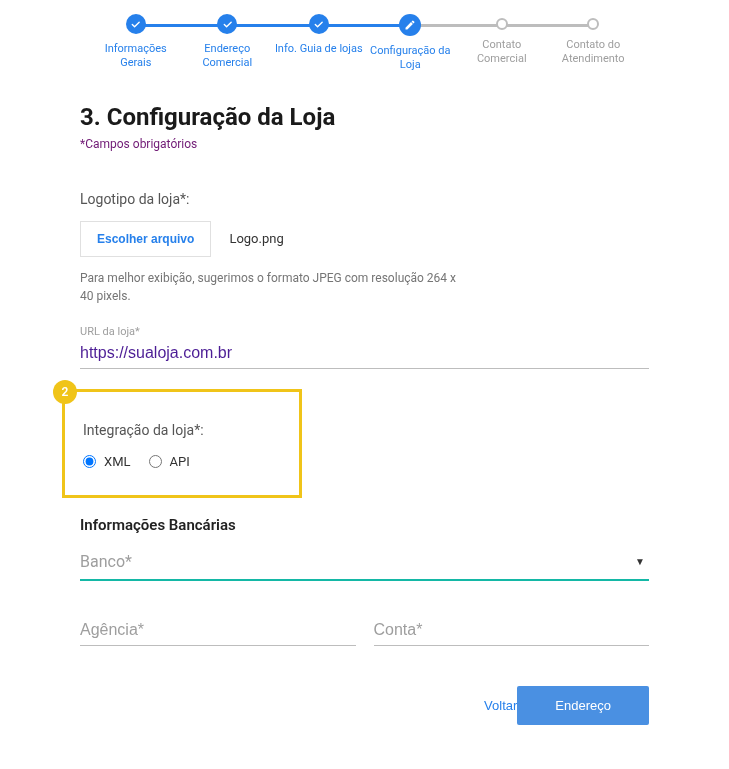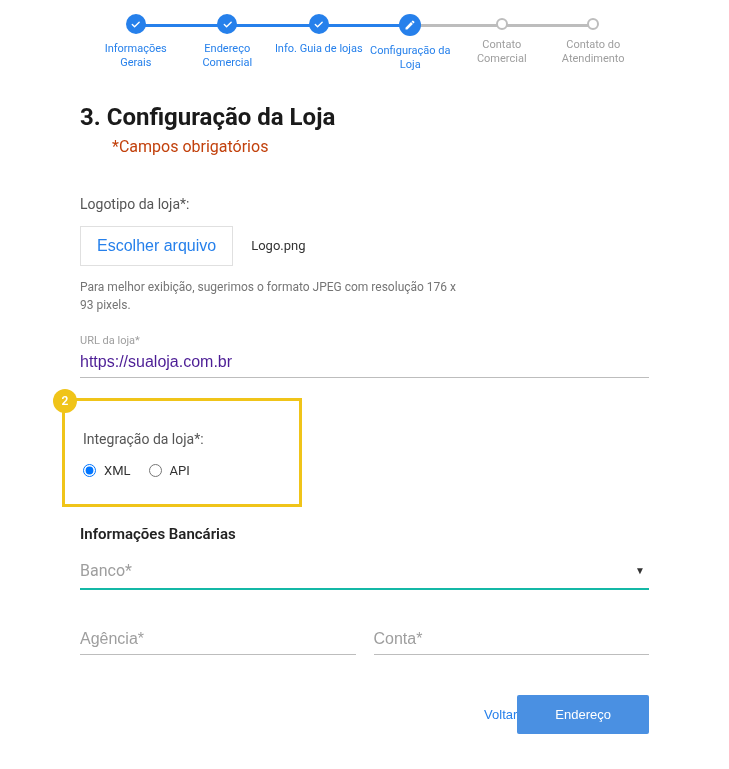--- a/index.html
+++ b/index.html
@@ -80,47 +80,46 @@
     .step:last-child .step-line { display: none; }
 
     
     h1 {
       font-size: 24px;
       font-weight: 700;
       color: #1a1a1a;
       margin-bottom: 6px;
     }
     .required-note {
-      font-size: 16px;
-      color: #c2410c;
+      font-size: 12px;
+      color: #701a75;
       margin-bottom: 40px;
-      margin-left: 32px;
     }
 
     
     .form-label {
       font-size: 14px;
       color: #555;
       margin-bottom: 14px;
       display: block;
     }
     .file-row {
       display: flex;
       align-items: center;
       gap: 18px;
       margin-bottom: 12px;
     }
     .file-button {
       border: 1px solid #e0e0e0;
       background: #fff;
       color: #2680eb;
-      font-size: 16px;
+      font-size: 12px;
       padding: 10px 16px;
       cursor: pointer;
-      font-weight: 400;
+      font-weight: 700;
     }
     .file-name {
       font-size: 13px;
       color: #333;
     }
     .hint {
       font-size: 12px;
       color: #757575;
       line-height: 1.5;
       margin-bottom: 20px;
@@ -297,21 +296,21 @@
 
   <h1>3. Configuração da Loja</h1>
   <div class="required-note">*Campos obrigatórios</div>
 
   <div class="field-block">
     <span class="form-label">Logotipo da loja*:</span>
     <div class="file-row">
       <button class="file-button">Escolher arquivo</button>
       <span class="file-name">Logo.png</span>
     </div>
-    <div class="hint">Para melhor exibição, sugerimos o formato JPEG com resolução 176 x 93 pixels.</div>
+    <div class="hint">Para melhor exibição, sugerimos o formato JPEG com resolução 264 x 40 pixels.</div>
 
     <div class="field-small-label">URL da loja*</div>
     <input class="text-input" type="text" value="https://sualoja.com.br" style="">
   </div>
 
   <div class="highlight-box">
     <div class="highlight-marker">2</div>
     <span class="form-label" style="margin-bottom:16px">Integração da loja*:</span>
     <div class="radio-row">
       <label class="radio-item">

